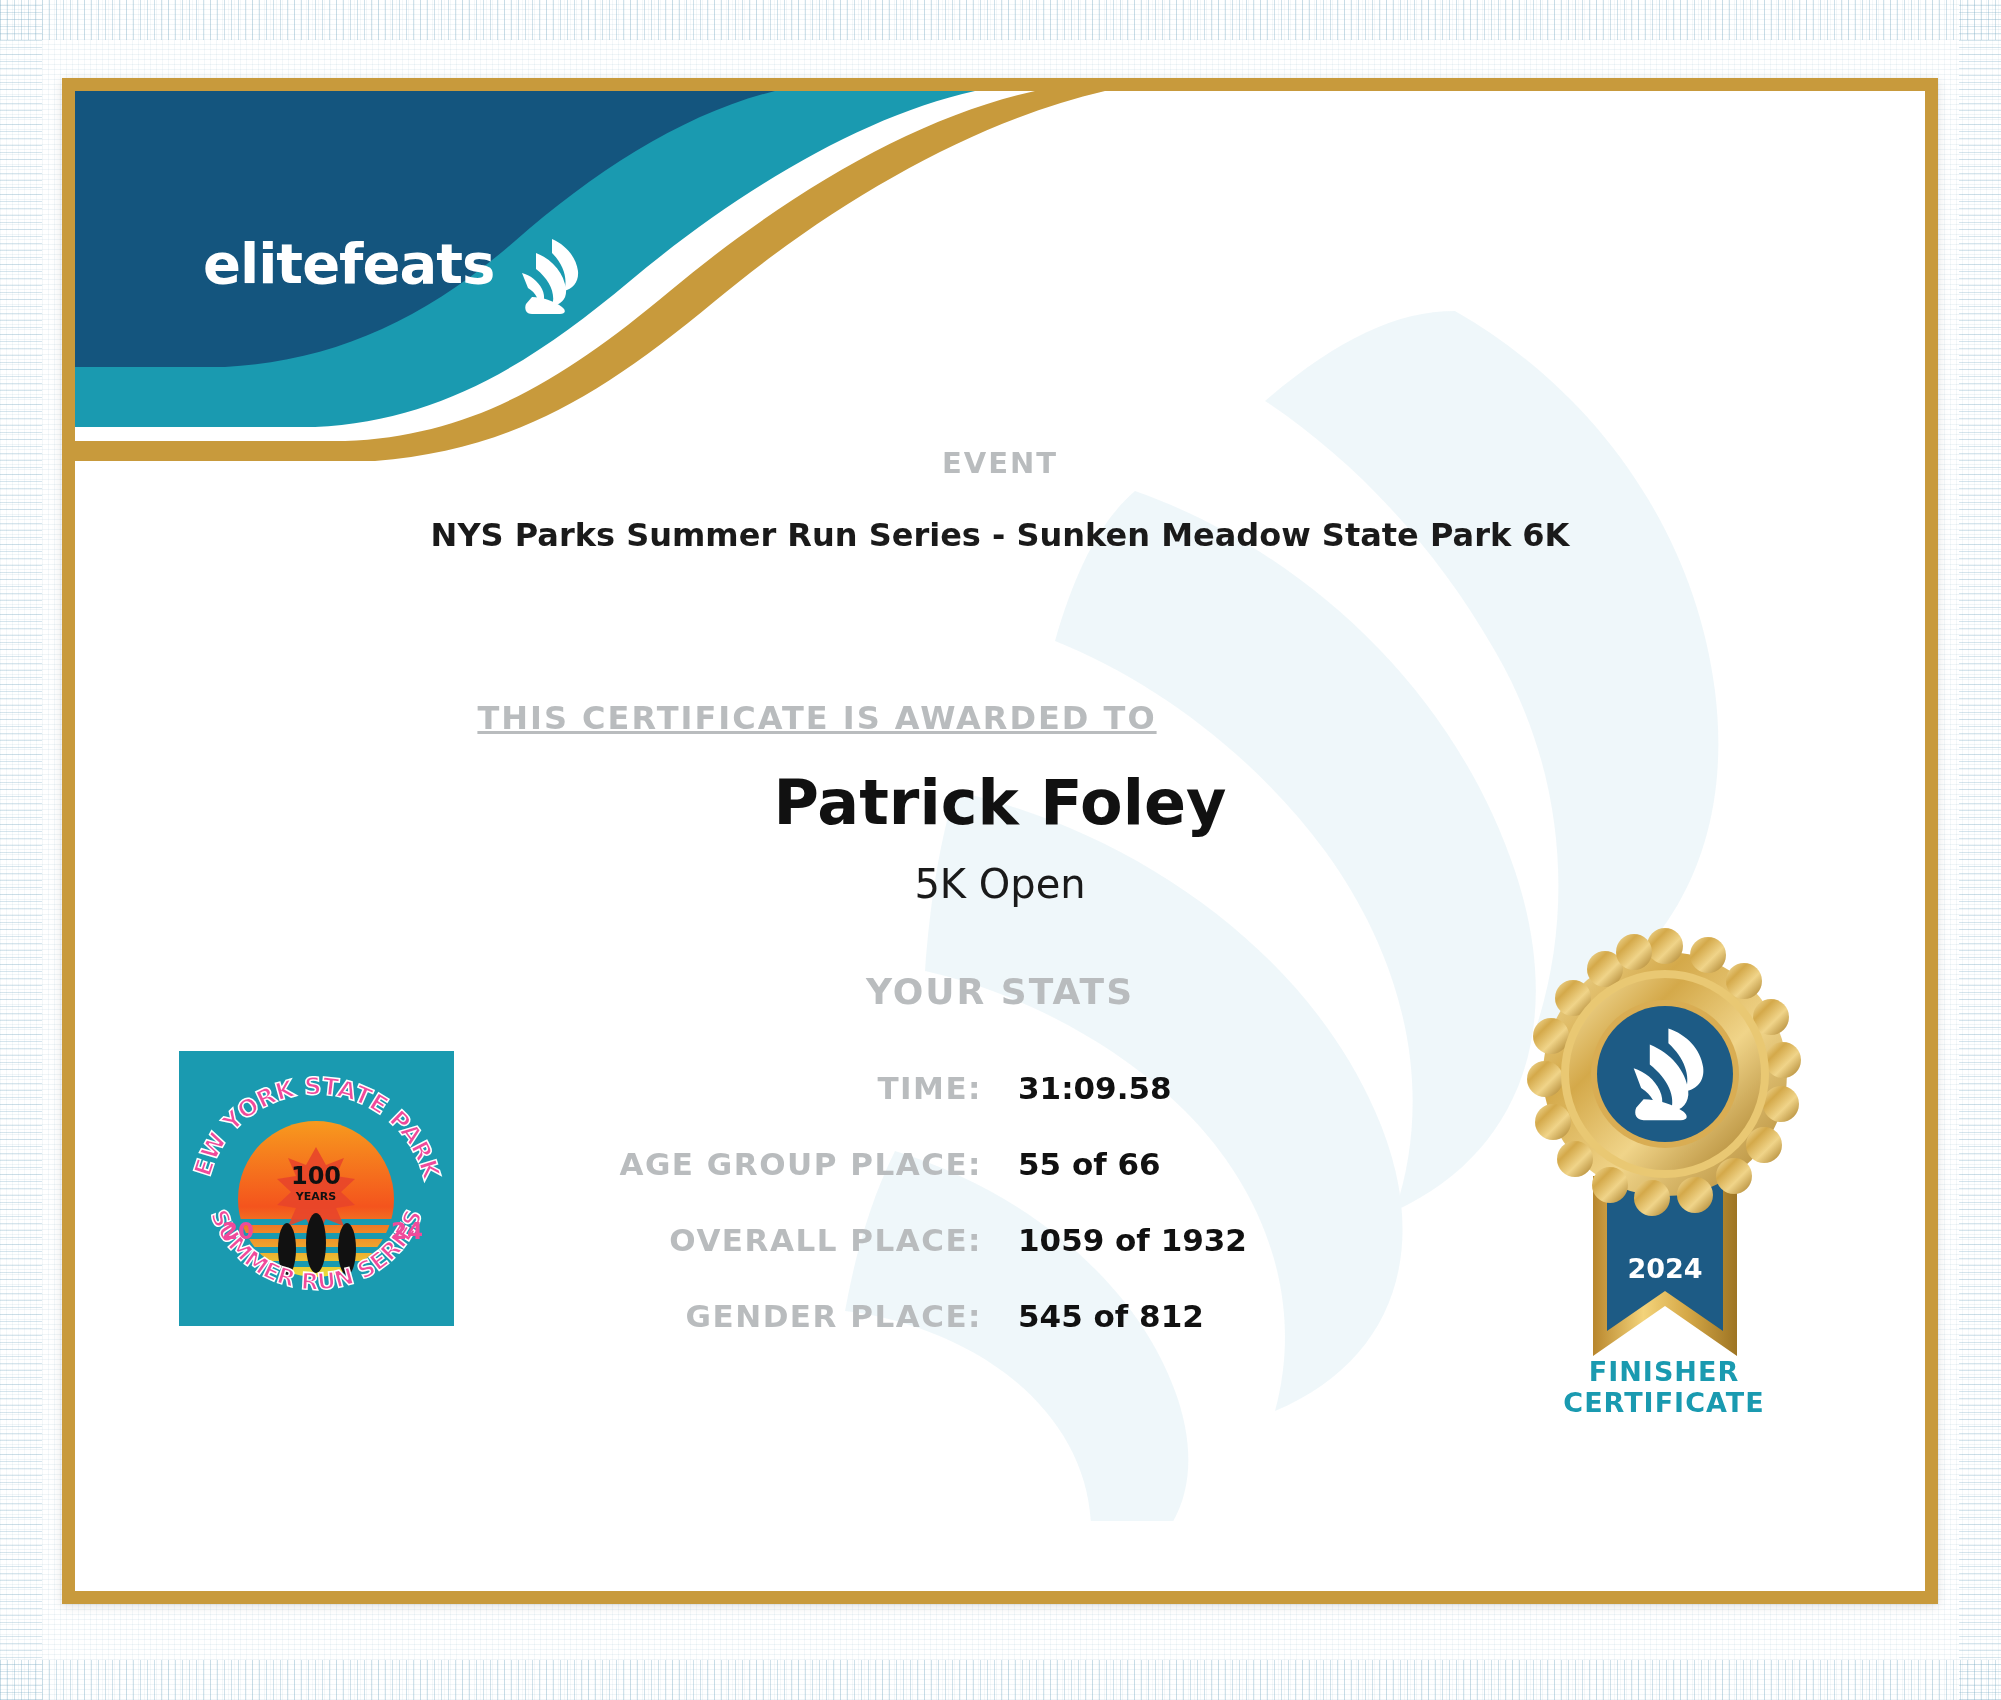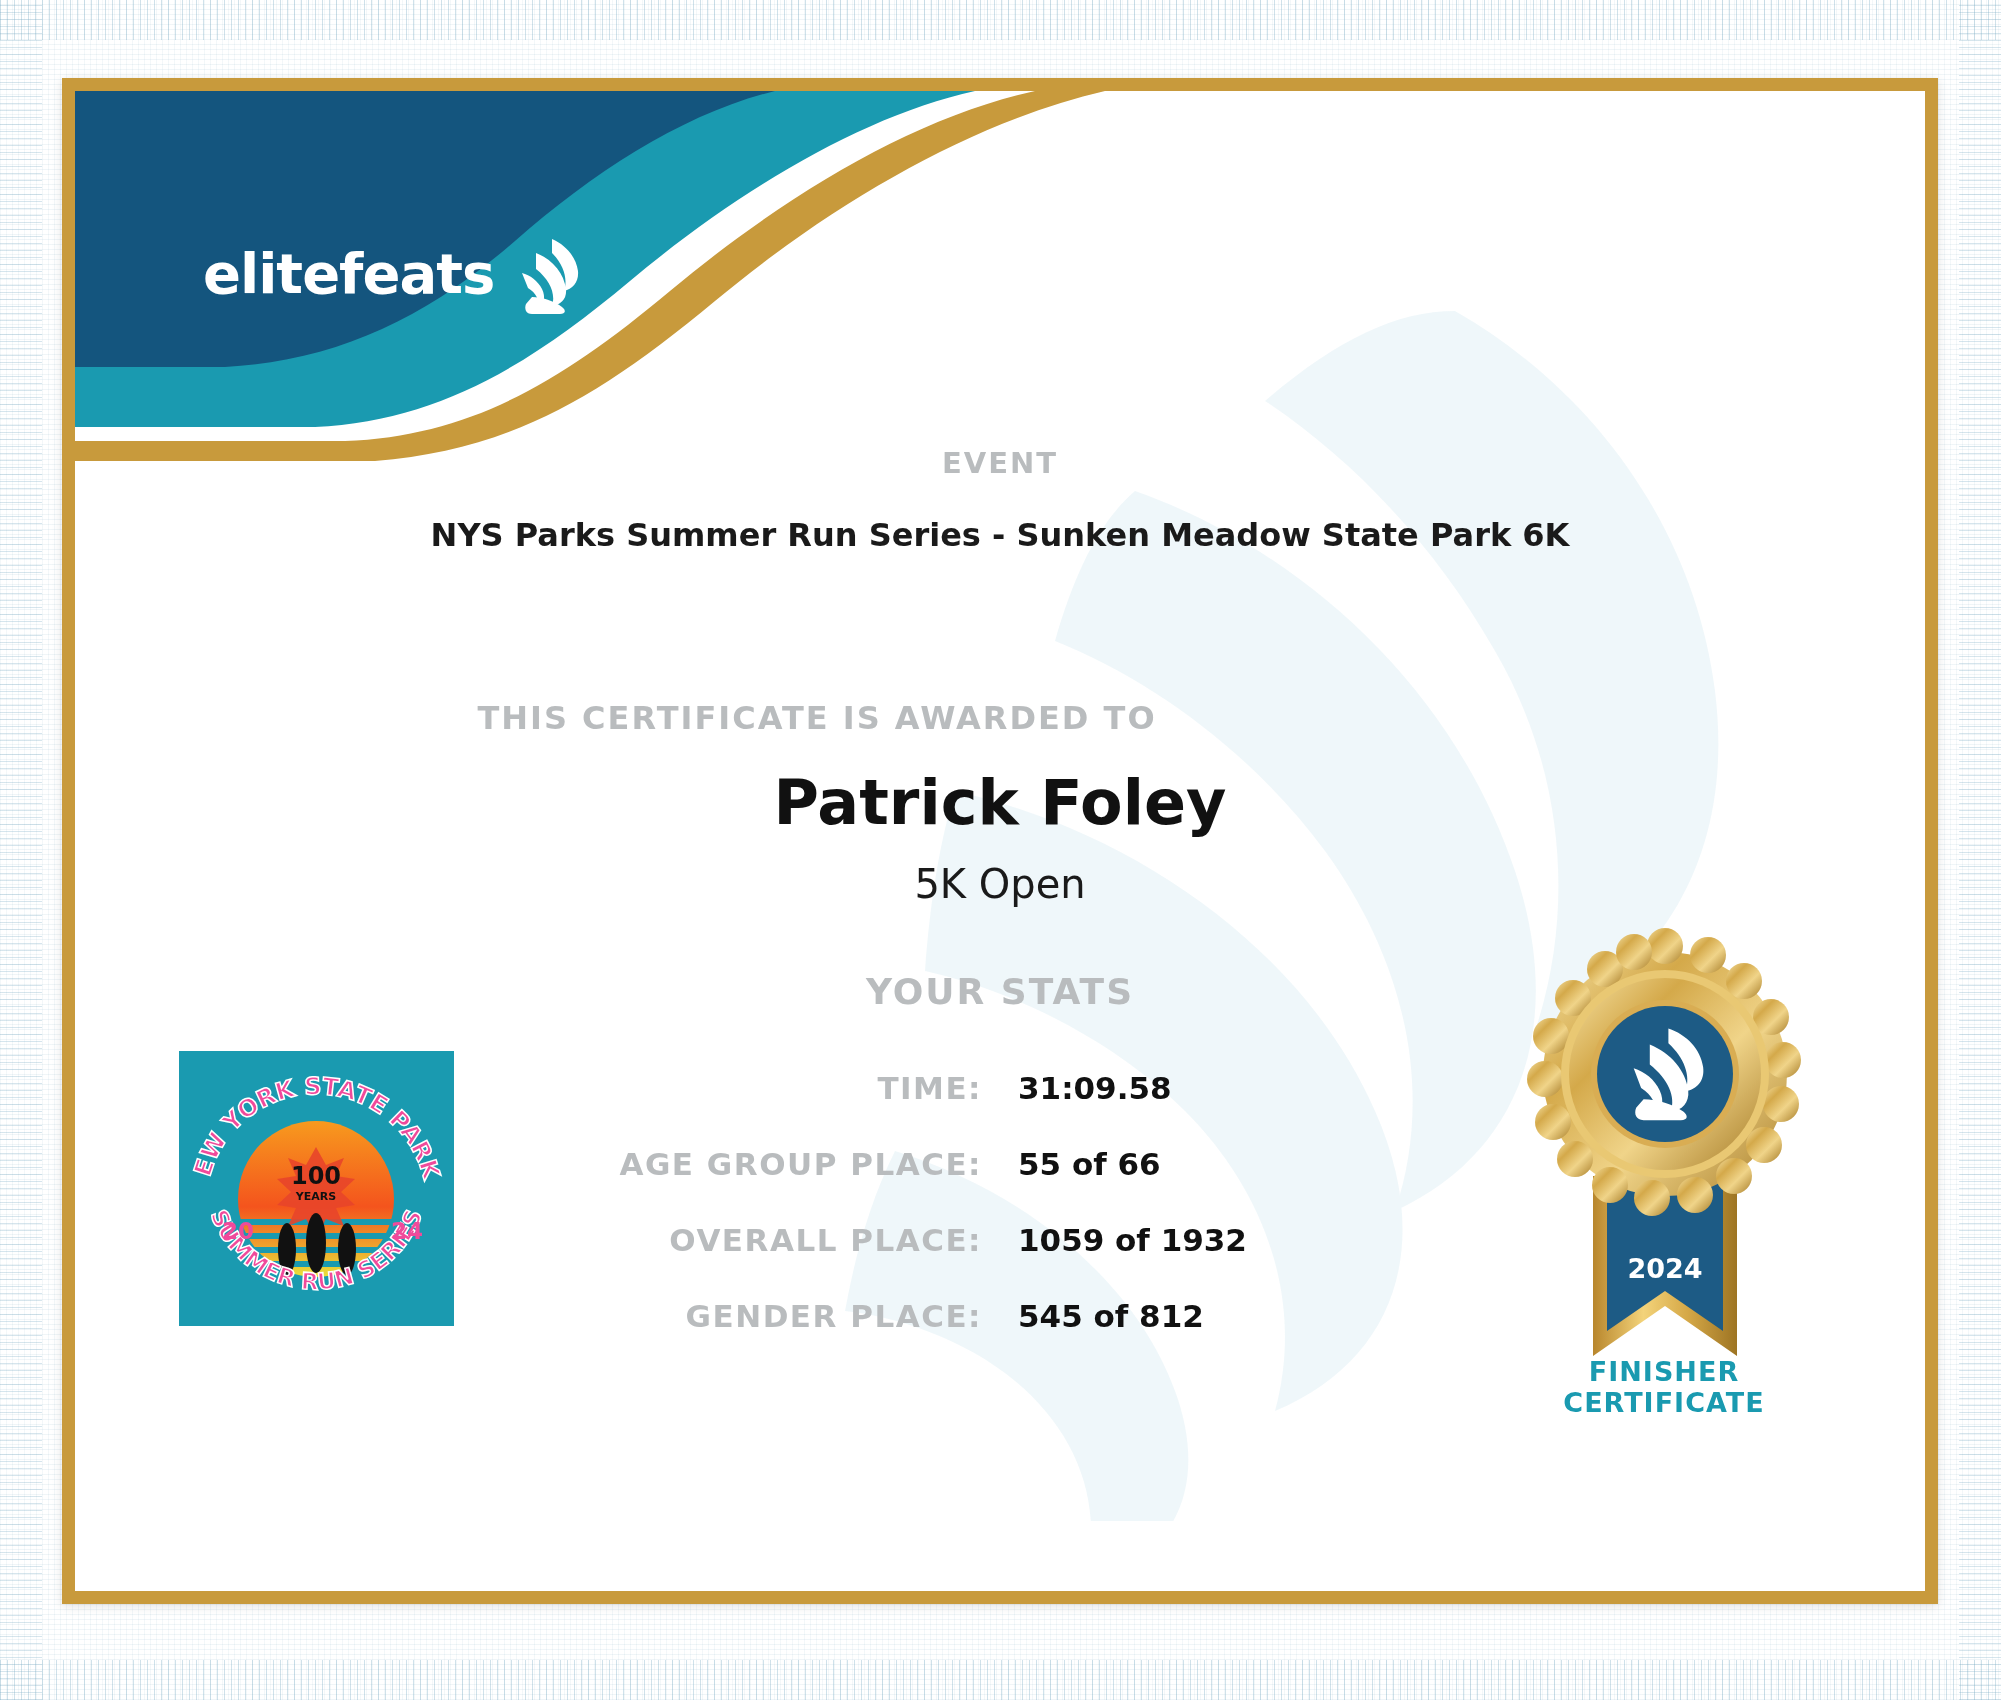--- a/index.html
+++ b/index.html
@@ -82,21 +82,20 @@
     top: 0;
     width: 1030px;
     height: 370px;
   }
 
   .logo {
     position: absolute;
     left: 128px;
     top: 140px;
     display: flex;
-    align-items: center;
     gap: 14px;
   }
   .logo-text {
     color: #ffffff;
     font-size: 56px;
     font-weight: bold;
     letter-spacing: -1px;
     font-family: "DejaVu Sans", sans-serif;
   }
   .logo-wing {
@@ -138,20 +137,21 @@
     color: #1a1a1a;
     font-family: "DejaVu Sans", sans-serif;
   }
   .awarded-label {
     position: absolute;
     top: 608px;
     left: 0;
     width: 1484px;
     text-align: center;
     font-size: 32px;
+    text-decoration: underline;
   }
   .recipient-name {
     position: absolute;
     top: 675px;
     left: 0;
     width: 1850px;
     text-align: center;
     font-size: 62px;
     font-weight: bold;
     color: #111111;

